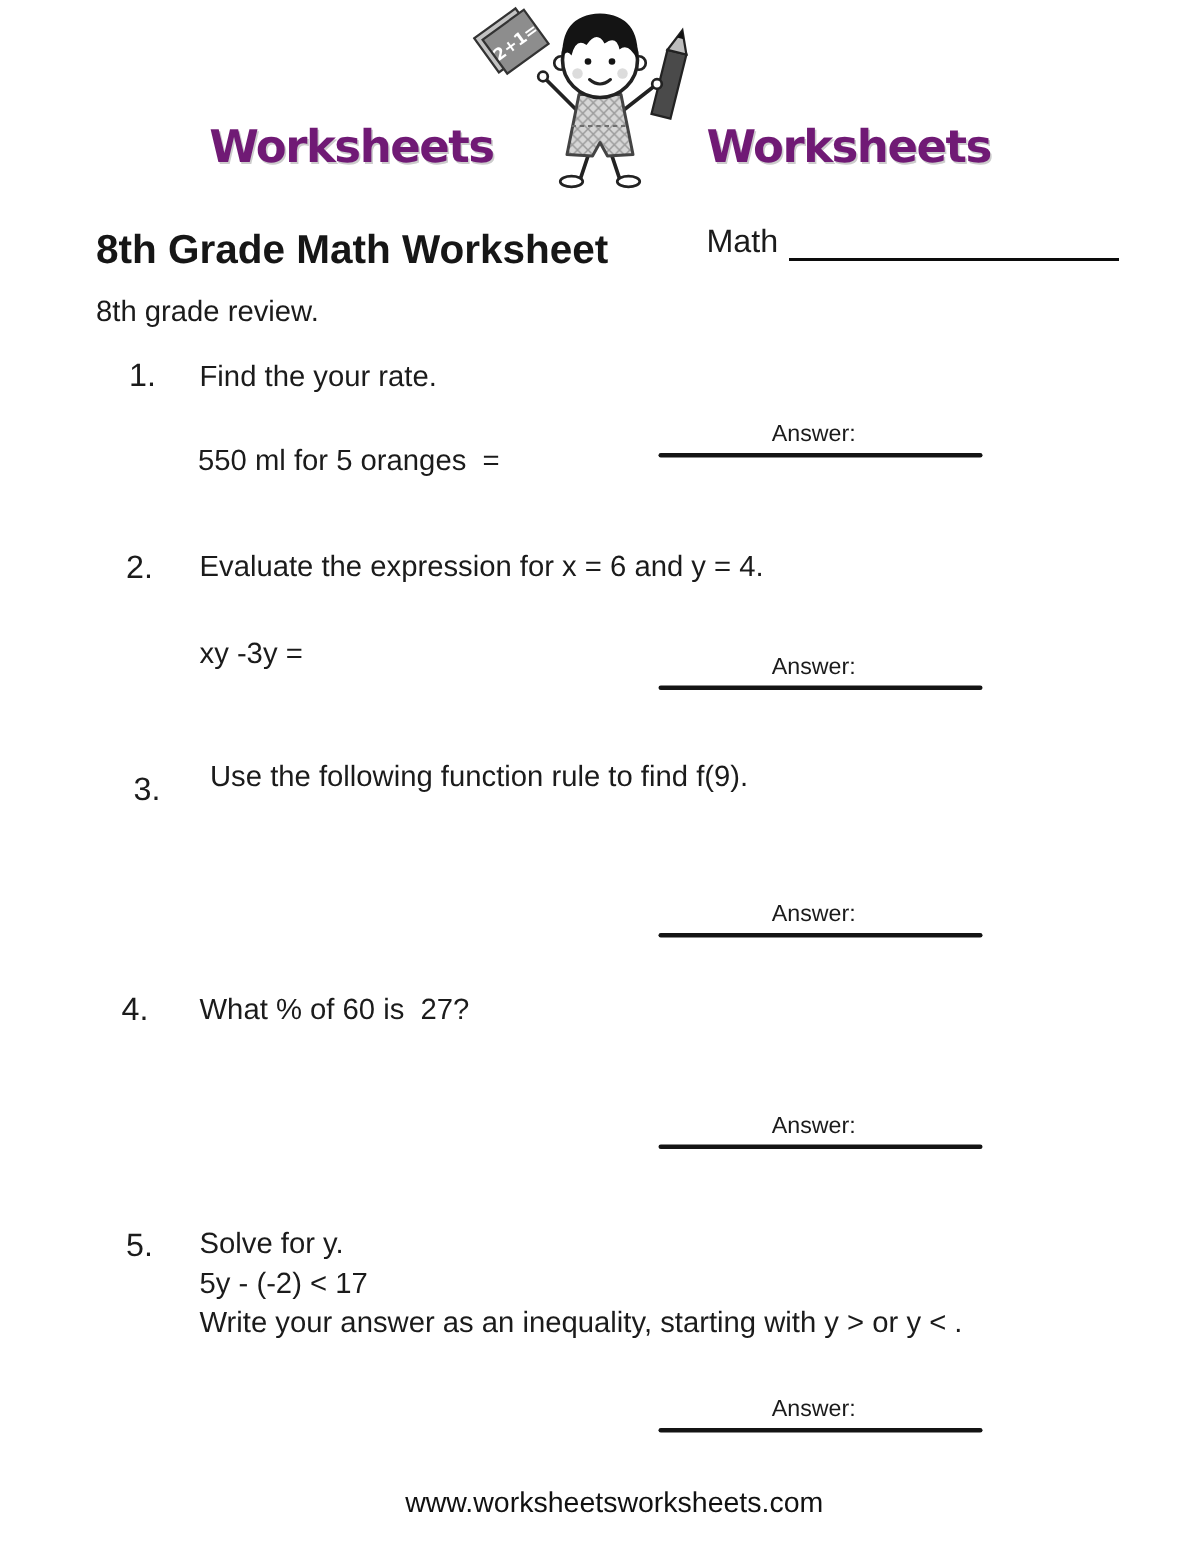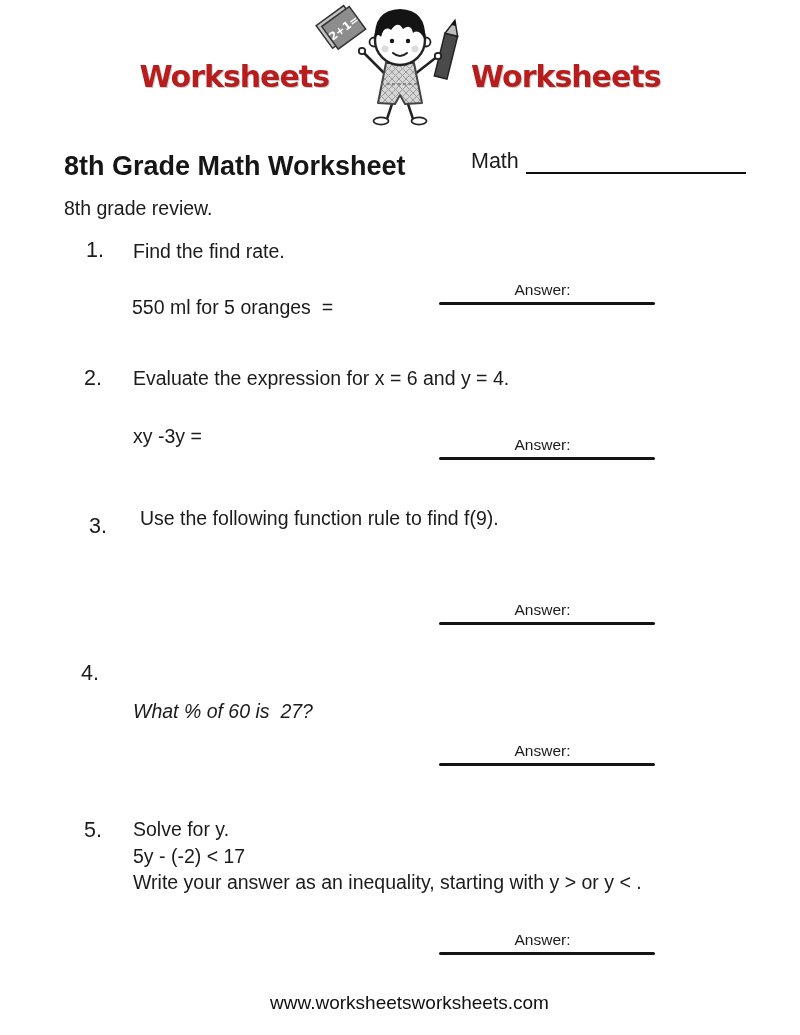--- a/index.html
+++ b/index.html
@@ -20,22 +20,22 @@
     top: 2px; left: 0; right: 0;
     display: flex;
     justify-content: center;
     align-items: flex-end;
   }
   .logo-text {
     font-family: "DejaVu Sans", sans-serif;
     font-weight: bold;
     font-size: 30px;
     letter-spacing: -1px;
-    color: #b91c1c;
-    margin-bottom: 32px;
+    color: #701a75;
+    margin-bottom: 10px;
     text-shadow: 1px 1px 0 #cccccc;
   }
   .logo-figure { margin: 0 -14px; }
 
   
   .title {
     position: absolute;
     left: 64px; top: 151px;
     font-size: 27px;
     font-weight: bold;
@@ -98,21 +98,21 @@
   #q2-text { left: 133px; top: 367px; }
   #q2-work0{ left: 133px; top: 425px; }
   #q2-ans  { top: 436px; }
 
   #q3-num  { left: 89px;  top: 514px; }
   #q3-text { left: 140px; top: 507px; }
   #q3-work0{ left: 133px; top: 563px; }
   #q3-ans  { top: 601px; }
 
   #q4-num  { left: 81px;  top: 661px; }
-  #q4-text { left: 133px; top: 700px; font-style: italic; }
+  #q4-text { left: 133px; top: 662px; }
   #q4-ans  { top: 742px; }
 
   #q5-num  { left: 84px;  top: 818px; }
   #q5-text { left: 133px; top: 818px; }
   #q5-work0{ left: 133px; top: 845px; }
   #q5-work1{ left: 133px; top: 871px; }
   #q5-ans  { top: 931px; }
 
   
   .footer {
@@ -177,21 +177,21 @@
   </div>
 
   <h1 class="title">8th Grade Math Worksheet</h1>
   <div class="name-row">
     <span>Math</span>
     <span class="name-line"></span>
   </div>
   <div class="subtitle">8th grade review.</div>
 
   <span class="q-num" id="q1-num">1.</span>
-  <span class="q-text" id="q1-text">Find the find rate.</span>
+  <span class="q-text" id="q1-text">Find the your rate.</span>
   <span class="q-work" id="q1-work0">550 ml for 5 oranges  =</span>
   <div class="answer-row" id="q1-ans">
     <span class="answer-label">Answer:</span>
     <span class="answer-line"></span>
   </div>
 
   <span class="q-num" id="q2-num">2.</span>
   <span class="q-text" id="q2-text">Evaluate the expression for x = 6 and y = 4.</span>
   <span class="q-work" id="q2-work0">xy -3y =</span>
   <div class="answer-row" id="q2-ans">

